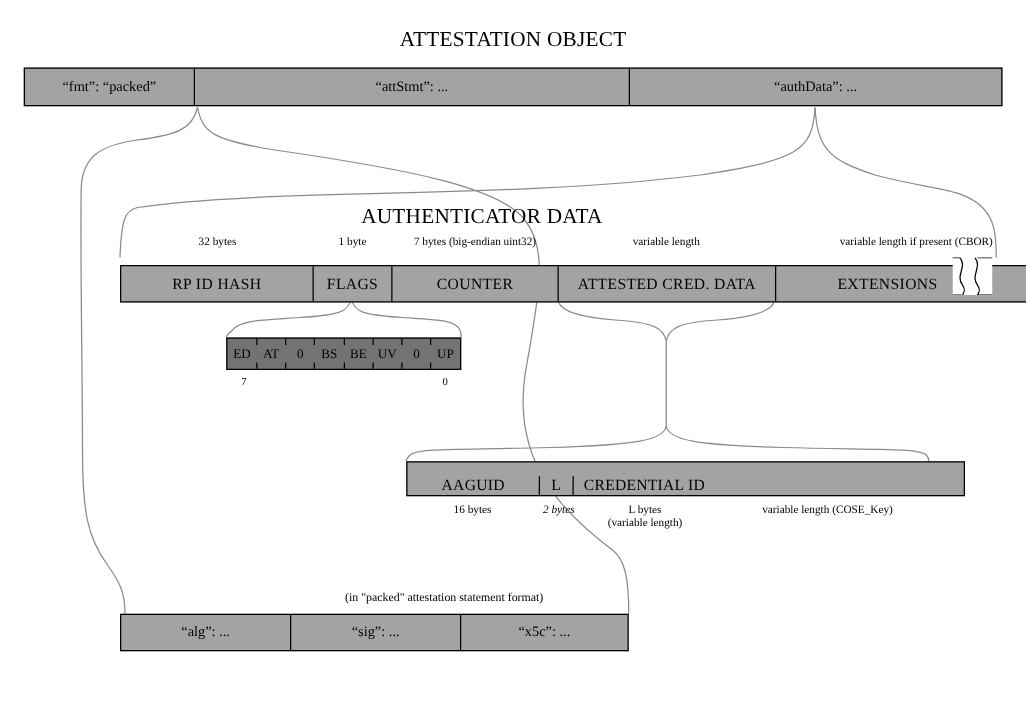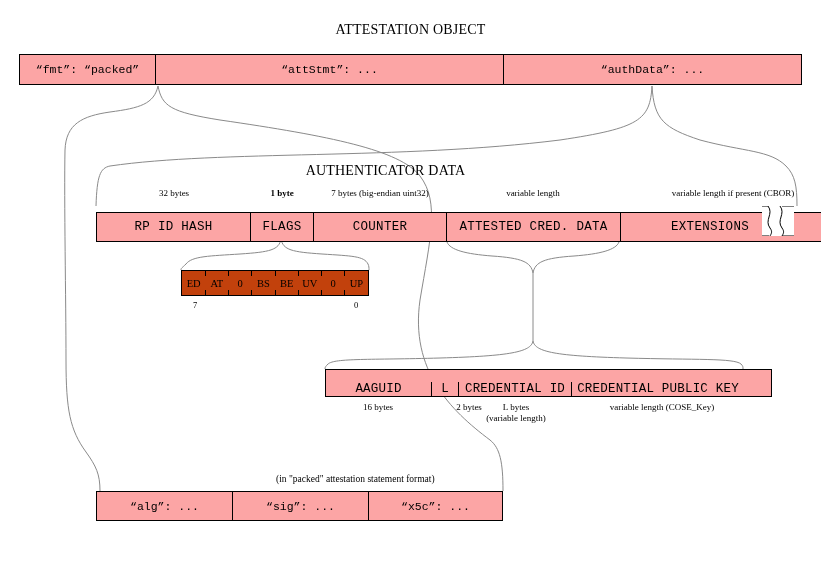--- a/index.html
+++ b/index.html
@@ -22,21 +22,21 @@
     left: 0;
     top: 0;
     width: 821px;
     height: 565px;
     pointer-events: none;
   }
 
   
   .title {
     position: absolute;
-    font-size: 14px;
+    font-size: 17px;
     letter-spacing: 0.2px;
     white-space: nowrap;
   }
   #doc-title {
     left: 0; top: 22px;
     width: 821px;
     text-align: center;
   }
   #authdata-title {
     left: 0; top: 163px;
@@ -53,22 +53,21 @@
     font-size: 9.5px;
     white-space: nowrap;
   }
 
   
   .row {
     position: absolute;
     box-sizing: border-box;
     border: 1px solid #000000;
     display: flex;
-    background: #fca5a5;
-    font-family: Liberation Mono, monospace;
+    background: #a3a3a3;
   }
   .cell {
     box-sizing: border-box;
     border-right: 1px solid #000000;
     display: flex;
     align-items: center;
     justify-content: center;
     font-size: 12.5px;
     white-space: nowrap;
     overflow: hidden;
@@ -113,21 +112,21 @@
   }
 
   
   #flags-box {
     position: absolute;
     left: 181px; top: 270px;
     width: 188px; height: 26px;
     box-sizing: border-box;
     border: 1px solid #000000;
     display: flex;
-    background: #c2410c;
+    background: #737373;
   }
   #flags-box .bit {
     flex: 1 1 0;
     position: relative;
     display: flex;
     align-items: center;
     justify-content: center;
     font-size: 10.5px;
     white-space: nowrap;
   }
@@ -191,21 +190,21 @@
 
   <div id="attstmt-subtitle">(in "packed" attestation statement format)</div>
 
   <div class="row" id="object-row">
     <div class="cell" style="width:136px">“fmt”: “packed”</div>
     <div class="cell" style="width:348px">“attStmt”: ...</div>
     <div class="cell" style="width:297px">“authData”: ...</div>
   </div>
 
   <div class="size-label" style="left:131px; top:188px; width:86px;">32 bytes</div>
-  <div class="size-label" style="left:242px; top:188px; width:80px;font-weight:bold;">1 byte</div>
+  <div class="size-label" style="left:242px; top:188px; width:80px;">1 byte</div>
   <div class="size-label" style="left:310px; top:188px; width:140px;">7 bytes (big-endian uint32)</div>
   <div class="size-label" style="left:468px; top:188px; width:130px;">variable length</div>
   <div class="size-label" style="left:640px; top:188px; width:186px;">variable length if present (CBOR)</div>
 
   <div class="row" id="authdata-row">
     <div class="cell" style="width:154px">RP ID HASH</div>
     <div class="cell" style="width:63px">FLAGS</div>
     <div class="cell" style="width:133px">COUNTER</div>
     <div class="cell" style="width:174px">ATTESTED CRED. DATA</div>
     <div class="cell" style="width:178px">EXTENSIONS</div>
@@ -231,25 +230,24 @@
     <div class="bit">0</div>
     <div class="bit">UP</div>
   </div>
   <div class="bit-index" id="bit-index-high">7</div>
   <div class="bit-index" id="bit-index-low">0</div>
 
   <div class="row" id="credential-row">
     <div class="cell" style="width:106px">AAGUID</div>
     <div class="cell" style="width:27px">L</div>
     <div class="cell" style="width:113px">CREDENTIAL ID</div>
-    <div class="cell" style="width:172px">CREDENTIAL PUBLIC KEY</div>
   </div>
 
   <div class="size-label" style="left:336px; top:402px; width:84px;">16 bytes</div>
-  <div class="size-label" style="left:427px; top:402px; width:84px;">2 bytes</div>
+  <div class="size-label" style="left:405px; top:402px; width:84px;font-style:italic;">2 bytes</div>
   <div class="size-label" style="left:468px; top:402px; width:96px;">
     <div>L bytes</div>
     <div>(variable length)</div>
   </div>
   <div class="size-label" style="left:578px; top:402px; width:168px;">variable length (COSE_Key)</div>
 
   <div class="row" id="attstmt-row">
     <div class="cell" style="width:136px">“alg”: ...</div>
     <div class="cell" style="width:136px">“sig”: ...</div>
     <div class="cell" style="width:133px">“x5c”: ...</div>

